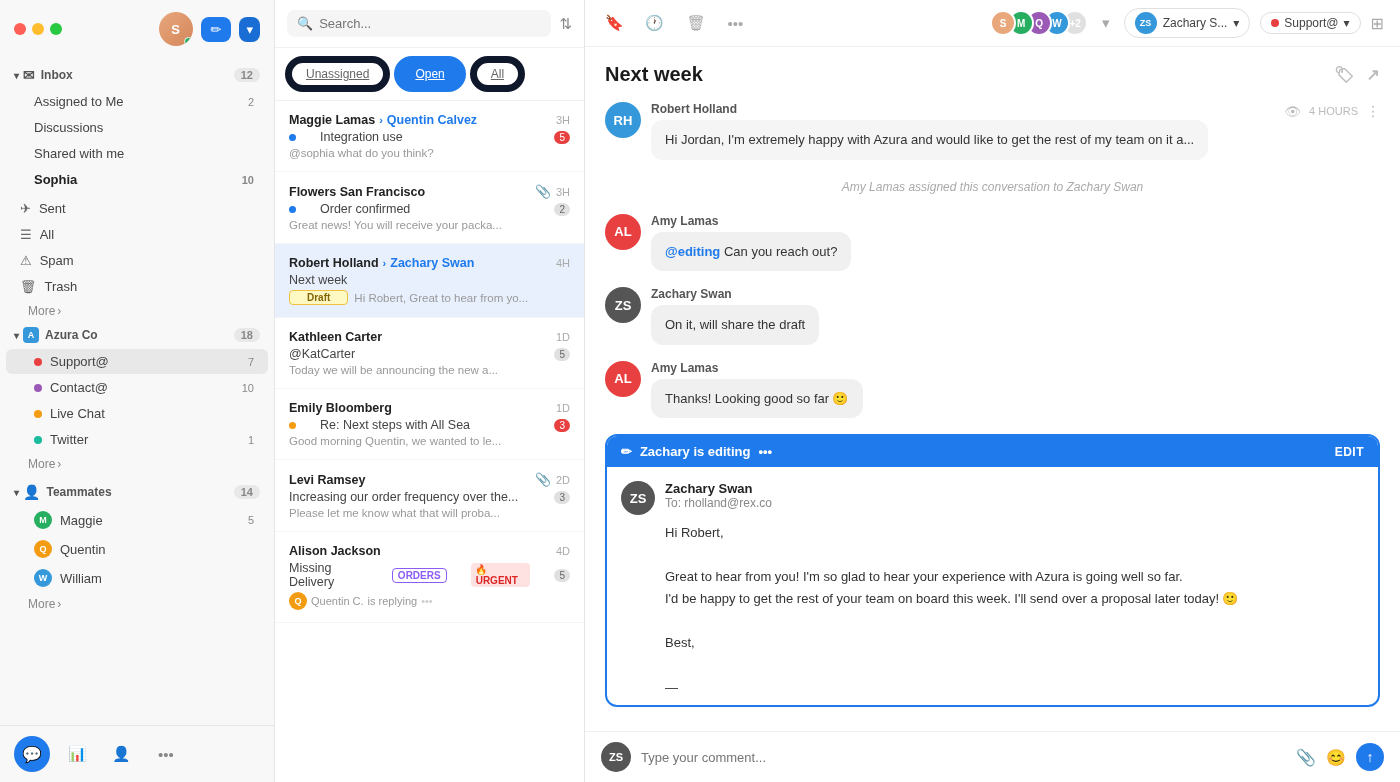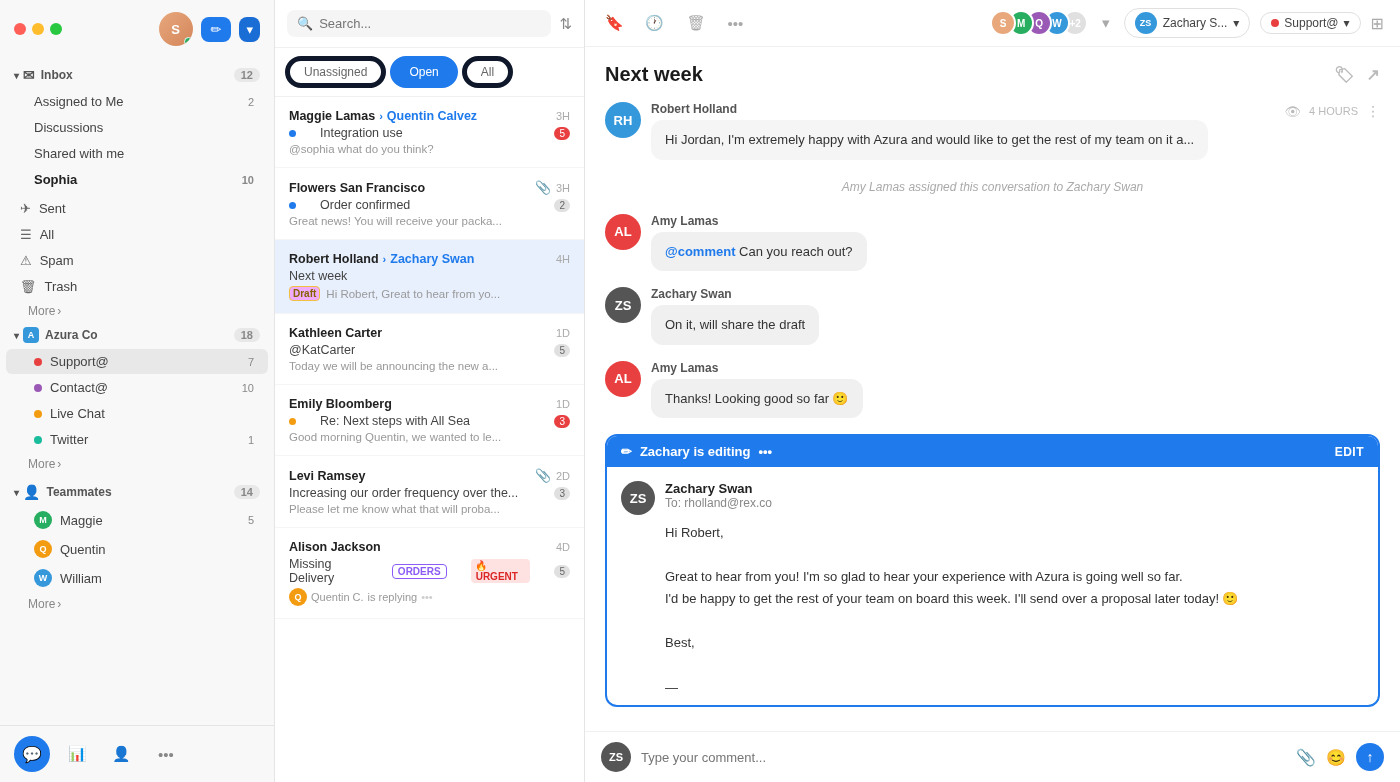--- a/index.html
+++ b/index.html
@@ -39,37 +39,37 @@
     .sb-icon { width: 36px; height: 36px; border-radius: 50%; background: #1f7aec; display: flex; align-items: center; justify-content: center; color: #fff; font-size: 16px; cursor: pointer; }
     .sb-icon-gray { width: 32px; height: 32px; border-radius: 50%; background: transparent; display: flex; align-items: center; justify-content: center; color: #888; font-size: 15px; cursor: pointer; }
 
     
     .conv-list { width: 310px; background: #fff; border-right: 1px solid #e5e5e5; display: flex; flex-direction: column; height: 100%; }
     .conv-list-header { padding: 10px 12px; display: flex; align-items: center; gap: 8px; border-bottom: 1px solid #f0f0f0; }
     .search-box { flex: 1; display: flex; align-items: center; gap: 6px; background: #f5f5f5; border-radius: 8px; padding: 6px 10px; }
     .search-box input { border: none; background: transparent; outline: none; font-size: 13px; color: #444; width: 100%; }
     .sort-icon { color: #888; cursor: pointer; font-size: 15px; }
     .conv-filters { display: flex; padding: 8px 10px; gap: 4px; border-bottom: 1px solid #f0f0f0; }
-    .filter-btn { padding: 4px 14px; border-radius: 20px; border: 5px solid #0f172a; font-size: 12px; cursor: pointer; background: transparent; color: #666; }
+    .filter-btn { padding: 4px 14px; border-radius: 20px; border: 7px solid #0f172a; font-size: 12px; cursor: pointer; background: transparent; color: #666; text-decoration: underline; }
     .filter-btn.active { background: #1f7aec; color: #fff; border-color: #1f7aec; }
     .conv-items { flex: 1; overflow-y: auto; }
     .conv-item { padding: 12px 14px; border-bottom: 1px solid #f5f5f5; cursor: pointer; position: relative; }
     .conv-item.active { background: #e8f0fd; }
     .conv-item-header { display: flex; align-items: center; justify-content: space-between; margin-bottom: 3px; gap: 32px; }
     .conv-sender { font-size: 12.5px; font-weight: 600; color: #222; display: flex; align-items: center; gap: 4px; }
     .conv-sender .arrow { color: #1f7aec; font-size: 11px; }
     .conv-sender .to-name { color: #1f7aec; font-weight: 600; }
     .conv-time { font-size: 11px; color: #aaa; display: flex; align-items: center; gap: 4px; }
     .conv-subject { font-size: 12.5px; color: #444; margin-bottom: 3px; display: flex; align-items: center; gap: 24px; }
     .conv-subject .blue-dot { width: 7px; height: 7px; background: #1f7aec; border-radius: 50%; display: inline-block; }
     .conv-subject .orange-dot { width: 7px; height: 7px; background: #f39c12; border-radius: 50%; display: inline-block; }
     .conv-preview { font-size: 11.5px; color: #999; white-space: nowrap; overflow: hidden; text-overflow: ellipsis; display: flex; align-items: center; gap: 6px; }
     .conv-count { background: #e84040; color: #fff; border-radius: 10px; font-size: 10px; padding: 1px 5px; margin-left: auto; }
     .conv-count-gray { background: #e0e0e0; color: #666; border-radius: 10px; font-size: 10px; padding: 1px 5px; margin-left: auto; }
-    .draft-badge { background: #f0abfc; color: #856404; border: 1px solid #f0c040; border-radius: 4px; font-size: 10px; padding: 1px 3px; font-weight: 600; }
+    .draft-badge { background: #fef9c3; color: #856404; border: 1px solid #f0c040; border-radius: 4px; font-size: 10px; padding: 1px 17px; font-weight: 600; }
     .orders-badge { background: #fff; color: #8B5CF6; border: 1px solid #8B5CF6; border-radius: 4px; font-size: 10px; padding: 1px 5px; font-weight: 600; }
     .urgent-badge { background: #fee2e2; color: #dc2626; border-radius: 4px; font-size: 10px; padding: 1px 5px; font-weight: 600; display: flex; align-items: center; gap: 2px; }
     .replying-indicator { display: flex; align-items: center; gap: 4px; font-size: 11px; color: #999; }
     .clip-icon { color: #bbb; font-size: 13px; }
 
     
     .main-panel { flex: 1; display: flex; flex-direction: column; height: 100%; background: #fff; }
     .main-header { padding: 8px 16px; display: flex; align-items: center; justify-content: space-between; border-bottom: 1px solid #f0f0f0; }
     .main-header-left { display: flex; gap: 14px; align-items: center; }
     .main-header-icon { color: #aaa; cursor: pointer; font-size: 15px; padding: 4px; border-radius: 4px; }
@@ -472,21 +472,21 @@
 
     <div class="system-msg">
       <span>Amy Lamas assigned this conversation to Zachary Swan</span>
     </div>
 
     <div class="msg-row">
       <div class="msg-avatar" style="background:#e84040;">AL</div>
       <div class="msg-content">
         <div class="msg-sender">Amy Lamas</div>
         <div class="msg-bubble">
-          <span class="mention">@comment</span>
+          <span class="mention">@editing</span>
           <span> Can you reach out?</span>
         </div>
       </div>
     </div>
 
     <div class="msg-row">
       <div class="msg-avatar" style="background:#555;">ZS</div>
       <div class="msg-content">
         <div class="msg-sender">Zachary Swan</div>
         <div class="msg-bubble">

